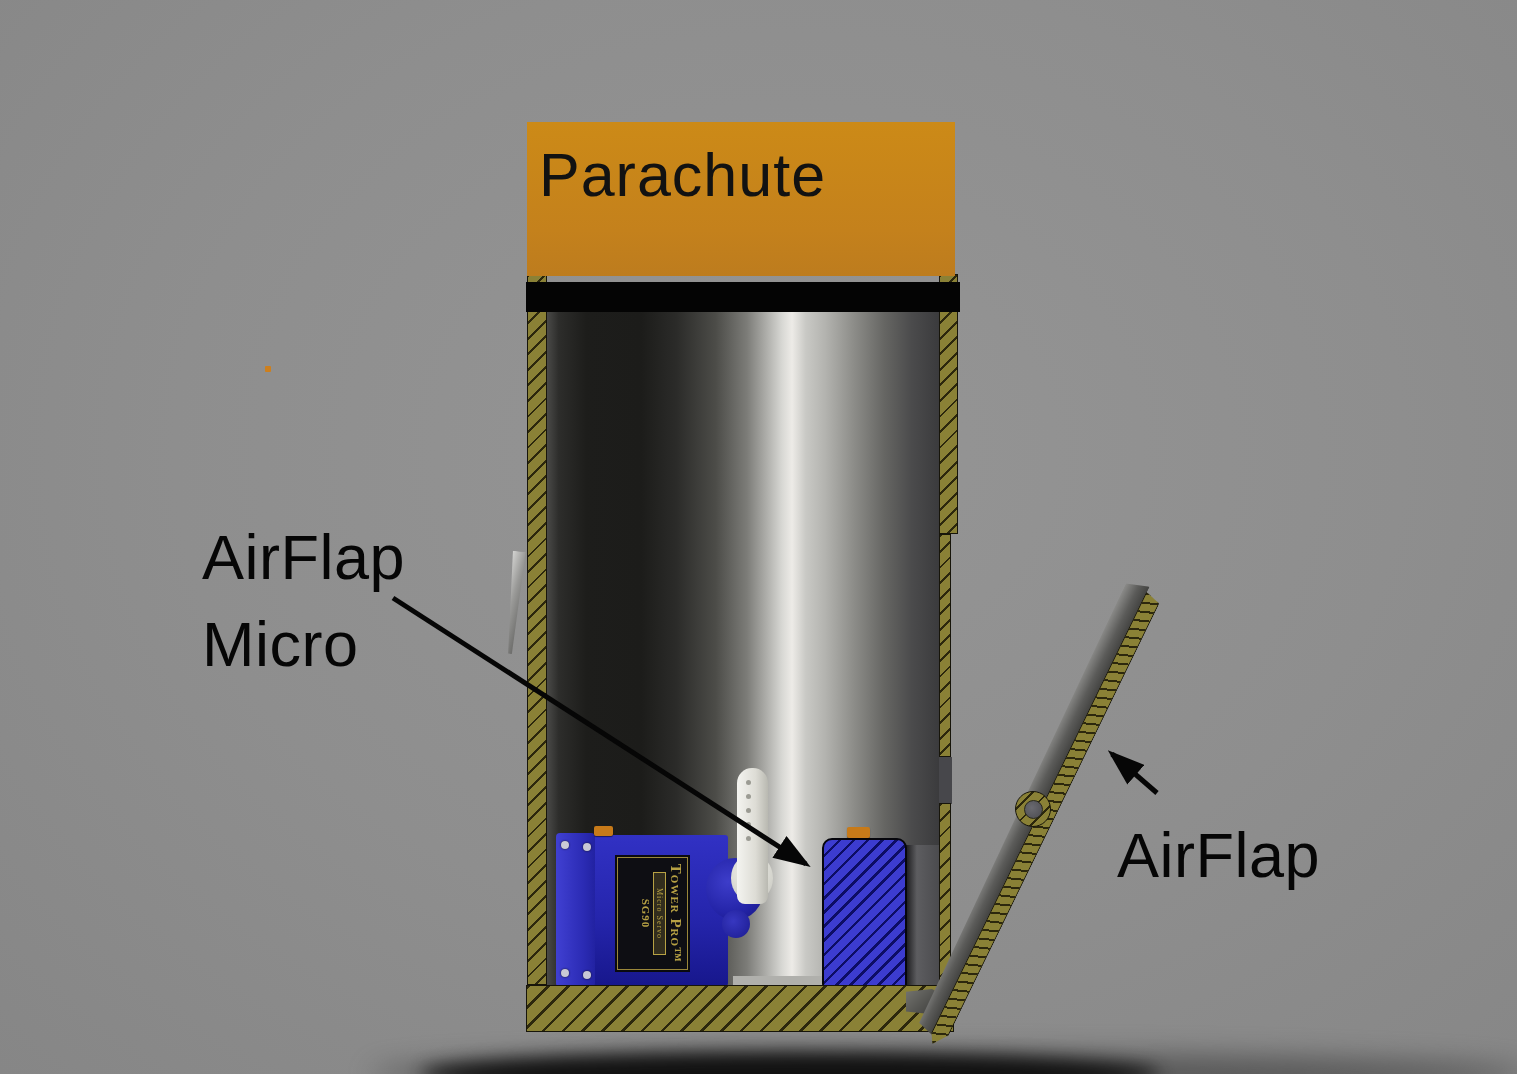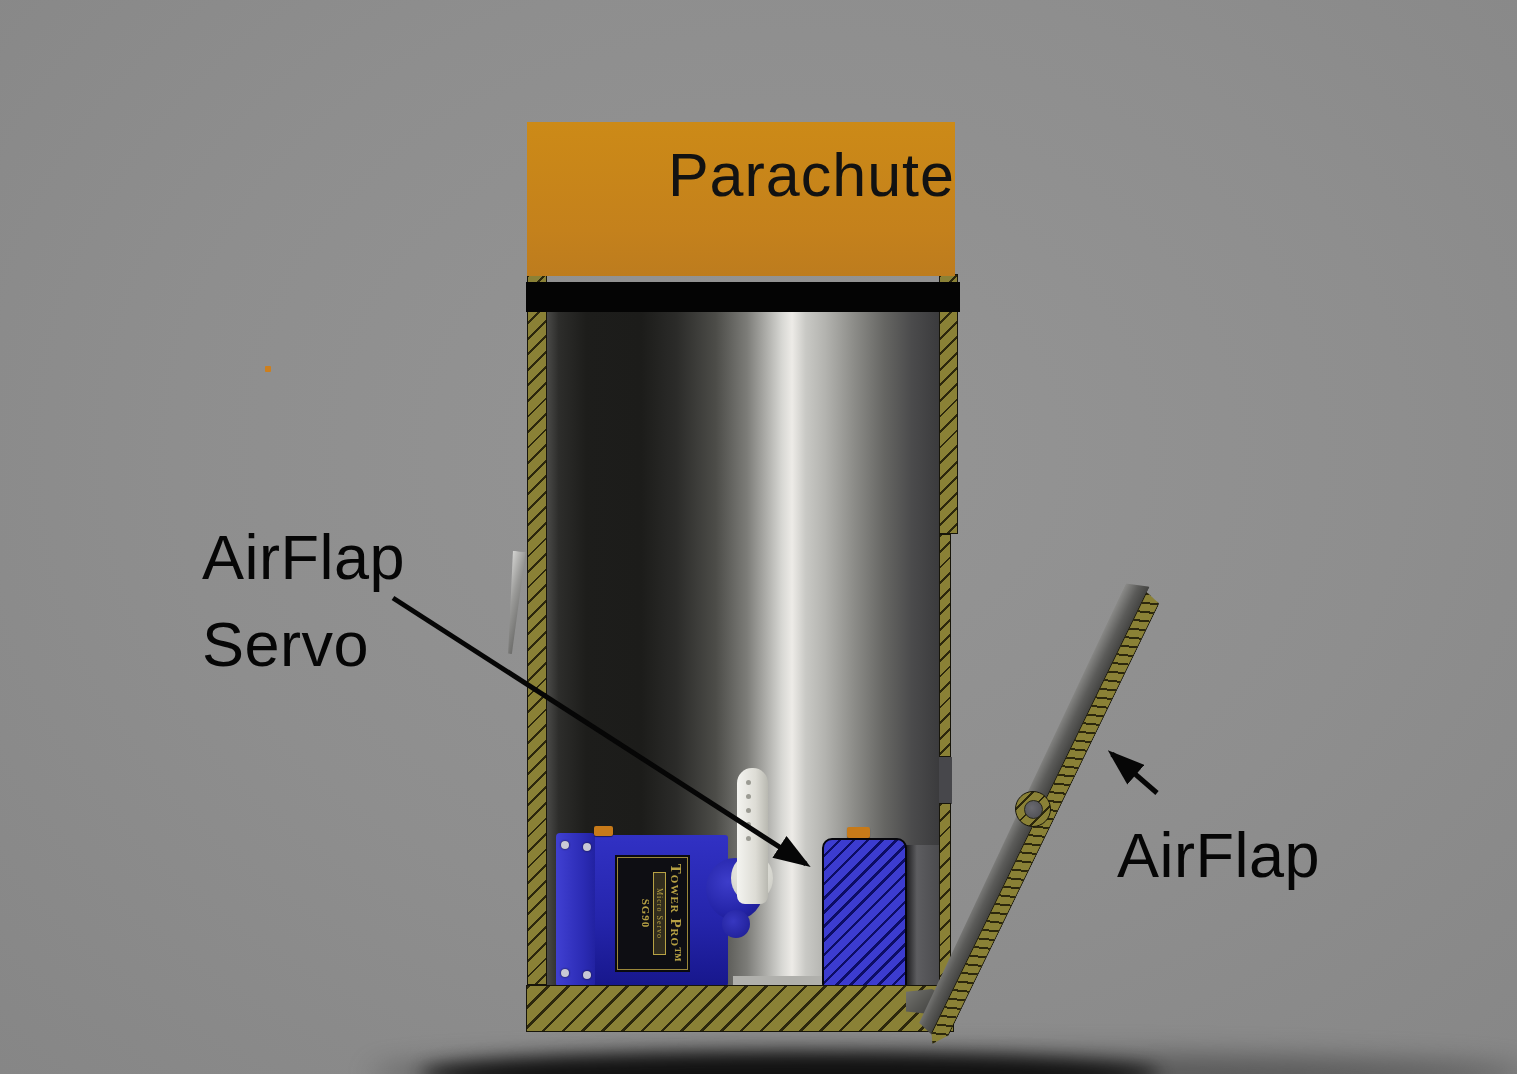--- a/index.html
+++ b/index.html
@@ -24,21 +24,21 @@
     background-image:repeating-linear-gradient(135deg, rgba(8,8,90,0.9) 0 2.5px, transparent 2.5px 10px);
   }
   .outline{border:1.5px solid #17150a;box-sizing:border-box;}
 
   
   #shadow-soft{left:370px;top:1054px;width:1160px;height:42px;background:#2c2c2c;border-radius:50%;filter:blur(14px);opacity:.55;}
   #shadow-core{left:420px;top:1052px;width:740px;height:44px;background:#0b0b0b;border-radius:50%;filter:blur(9px);opacity:.92;}
 
   
   #parachute-block{left:527px;top:122px;width:428px;height:154px;
-    background:linear-gradient(180deg,#cc8a17 0%,#c4811c 70%,#bd7c1e 100%);text-align:right;}
+    background:linear-gradient(180deg,#cc8a17 0%,#c4811c 70%,#bd7c1e 100%);}
   #parachute-label{margin:18px 0 0 12px;font-size:61px;color:#121212;letter-spacing:1px;}
   #bulkhead-band{left:526px;top:282px;width:434px;height:30px;background:#040404;}
 
   
   #body-interior{left:547px;top:312px;width:392px;height:673px;
     background:linear-gradient(90deg,
       #4a4a48 0%, #2d2d2b 3%, #1d1d1b 10%, #1c1c1a 24%, #2b2b29 33%,
       #4c4c48 43%, #7c7c78 51%, #aeaeaa 56%, #d8d8d4 60%, #edebe7 62.5%,
       #c9c9c5 66%, #b3b3af 71%, #8e8e8a 78%, #666663 86%, #4b4b4c 93%, #3b3b3d 100%);}
   #left-wall{left:527px;top:274px;width:20px;height:711px;}
@@ -187,17 +187,17 @@
       <marker id="ah" viewBox="0 0 10 7" refX="8.5" refY="3.5" markerWidth="7.5" markerHeight="5.2" orient="auto-start-reverse" markerUnits="strokeWidth">
         <path d="M0,0 L10,3.5 L0,7 Z" fill="#060606"></path>
       </marker>
     </defs>
     <line x1="393" y1="598" x2="806" y2="864" stroke="#060606" stroke-width="5" marker-end="url(#ah)"></line>
     <line x1="1157" y1="793" x2="1112" y2="754" stroke="#060606" stroke-width="5" marker-end="url(#ah)"></line>
   </svg>
 
   <div class="abs annotation" id="label-airflap-servo">
     <div>AirFlap</div>
-    <div>Servo</div>
+    <div>Micro</div>
   </div>
   <div class="abs annotation" id="label-airflap">AirFlap</div>
 
 </div>
 
 </body></html>

